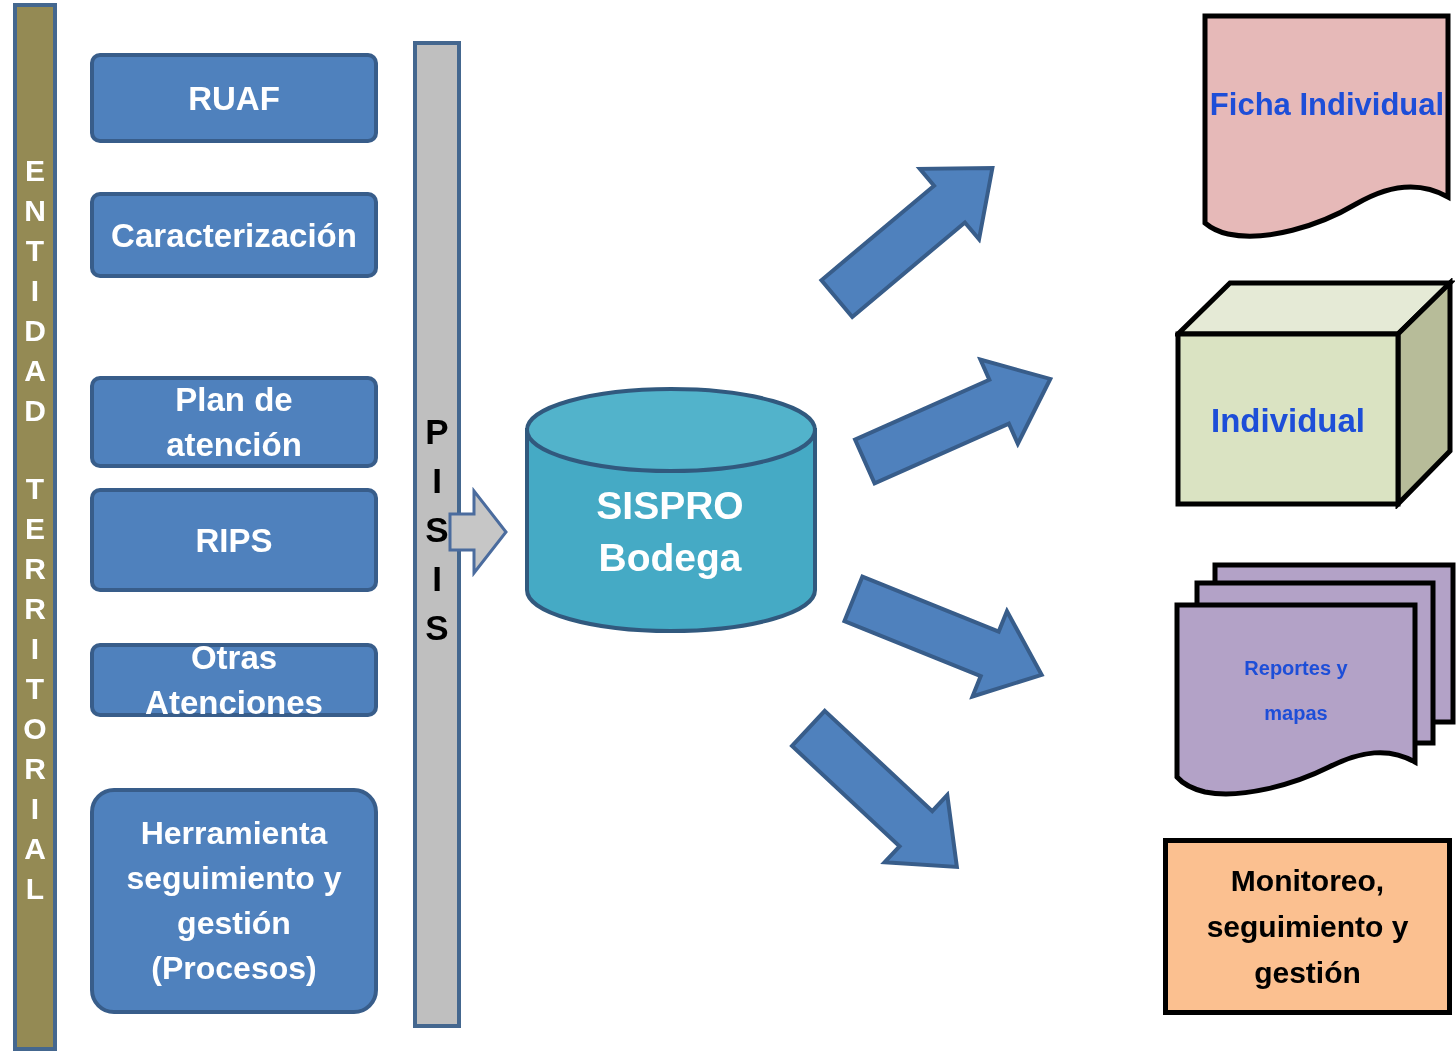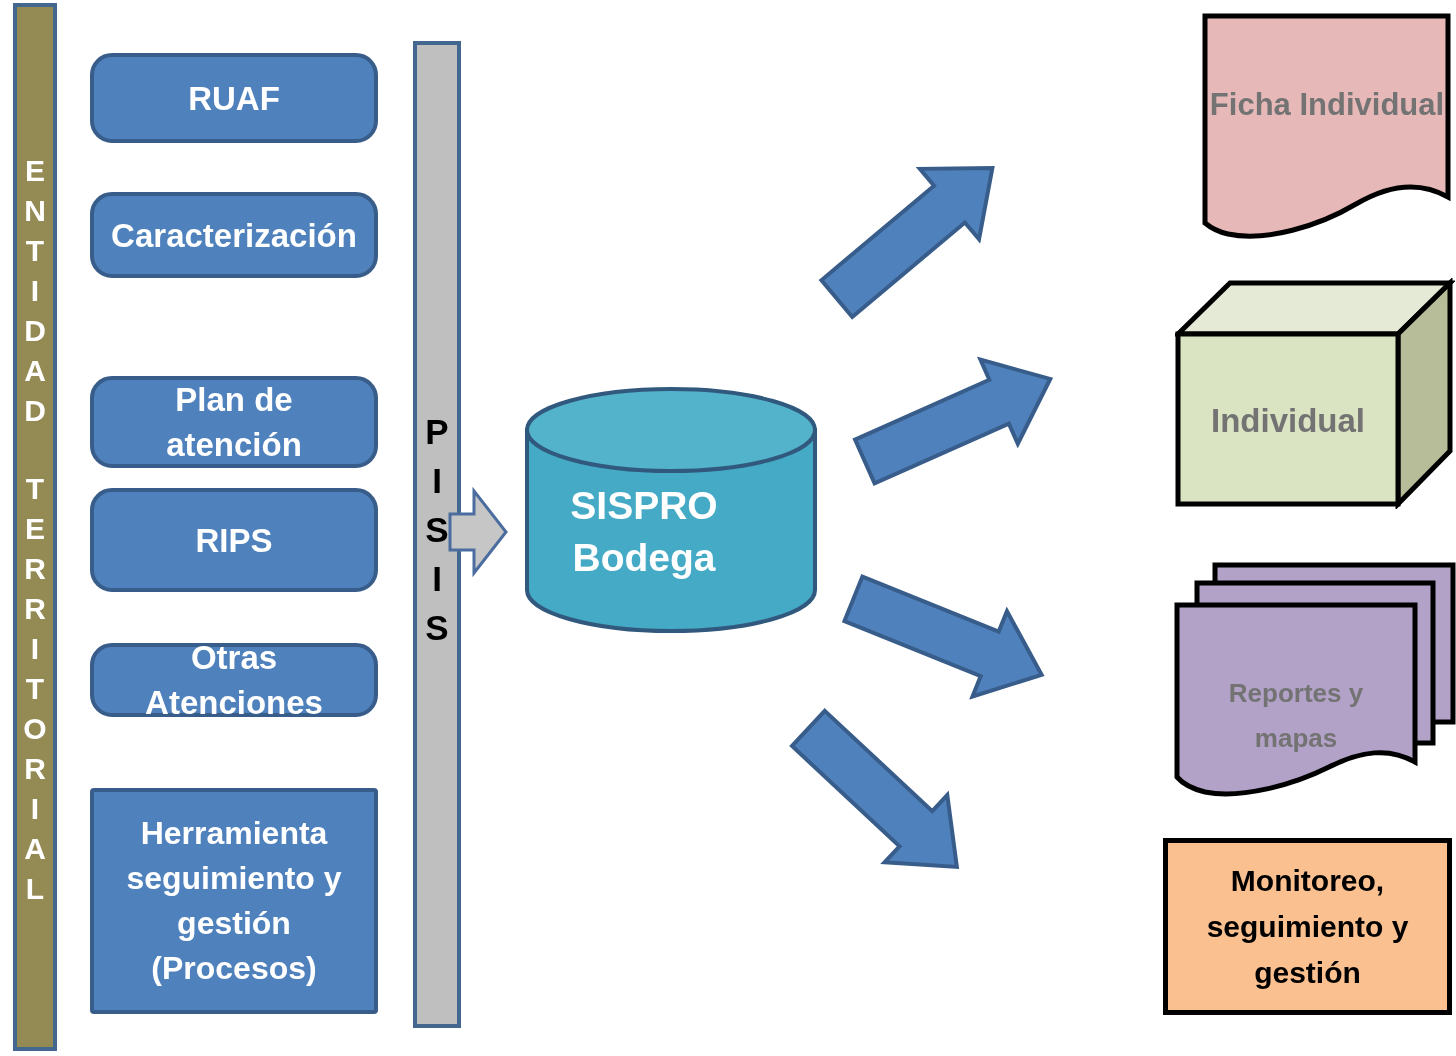--- a/index.html
+++ b/index.html
@@ -17,54 +17,54 @@
   }
   .vword { display:flex; flex-direction:column; align-items:center; }
   .entity-letters span {
     display:block; line-height:40px; font-size:30px; font-weight:bold; color:#ffffff;
   }
   .entity-letters.word2 { margin-top:38px; }
 
   
   .input-box {
     position:absolute; left:90px; width:288px; box-sizing:border-box;
-    background:#4F81BD; border:4px solid #385D8A; border-radius:22px;
+    background:#4F81BD; border:4px solid #385D8A; border-radius:10px;
     display:flex; flex-direction:column; justify-content:center; align-items:center;
     color:#ffffff; font-weight:bold; font-size:33px; line-height:45px; text-align:center;
   }
   .b0 { top:53px;  height:90px; }
   .b1 { top:192px; height:86px;text-align:center; }
   .b2 { top:340px; height:92px;margin-top:36px; }
   .b3 { top:488px; height:104px;text-align:center; }
   .b4 { top:643px; height:74px;text-align:center; }
-  .b5 { top:788px; height:226px; border-radius:4px; font-size:32px; line-height:45px; }
+  .b5 { top:788px; height:226px; border-radius:24px; font-size:32px; line-height:45px; }
 
   
   .pisis-bar {
     position:absolute; left:413px; top:41px; width:48px; height:987px;
     box-sizing:border-box; background:#BFBFBF; border:4px solid #44678F;
     display:flex; flex-direction:column; align-items:center; padding-top:362px;
     z-index:1;
   }
   .pisis-letters span {
     display:block; line-height:49px; font-size:35px; font-weight:bold; color:#000000;
   }
   .feed-arrow { position:absolute; z-index:2; }
 
   
   .cyl-label {
-    position:absolute; left:494px; top:480px; width:300px; text-align:center;
+    position:absolute; left:520px; top:480px; width:300px; text-align:center;
     color:#ffffff; font-weight:bold; font-size:39px; line-height:52px; z-index:3;
   }
   .out-label {
-    position:absolute; text-align:center; color:#737373; font-weight:bold; z-index:3;
+    position:absolute; text-align:center; color:#1d4ed8; font-weight:bold; z-index:3;
   }
   .lbl-ficha  { left:1202px; top:86px;  width:250px; font-size:31px; line-height:38px; }
   .lbl-cube   { left:1178px; top:399px; width:220px; font-size:33px; line-height:44px; }
-  .lbl-stack  { left:1177px; top:646px; width:238px; font-size:26px; line-height:45px;margin-top:25px; }
+  .lbl-stack  { left:1177px; top:646px; width:238px; font-size:20px; line-height:45px; }
 
   .mon-box {
     position:absolute; left:1163px; top:838px; width:289px; height:177px;
     box-sizing:border-box; background:#FBC090; border:5px solid #000000;
     display:flex; flex-direction:column; justify-content:center; align-items:center;
     color:#000000; font-weight:bold; font-size:30px; line-height:46px; text-align:center;
   }
 
   .flow-arrow { position:absolute; }
 </style>

